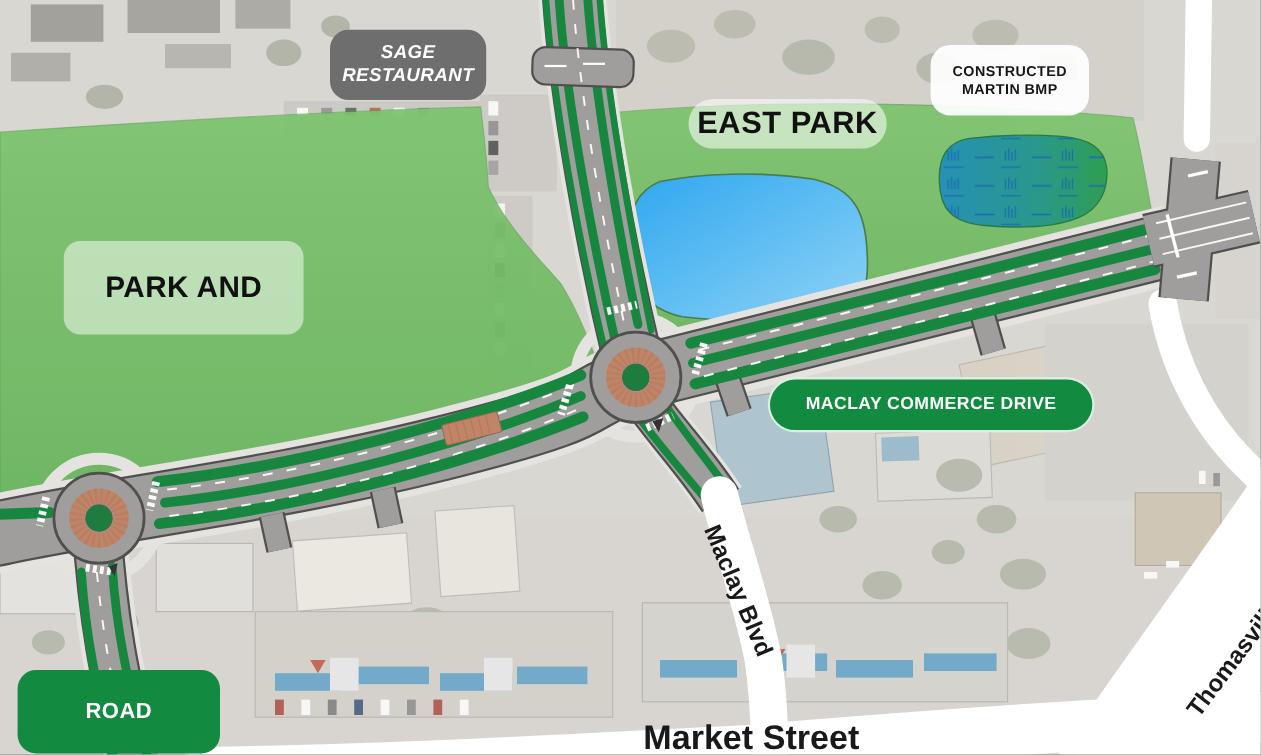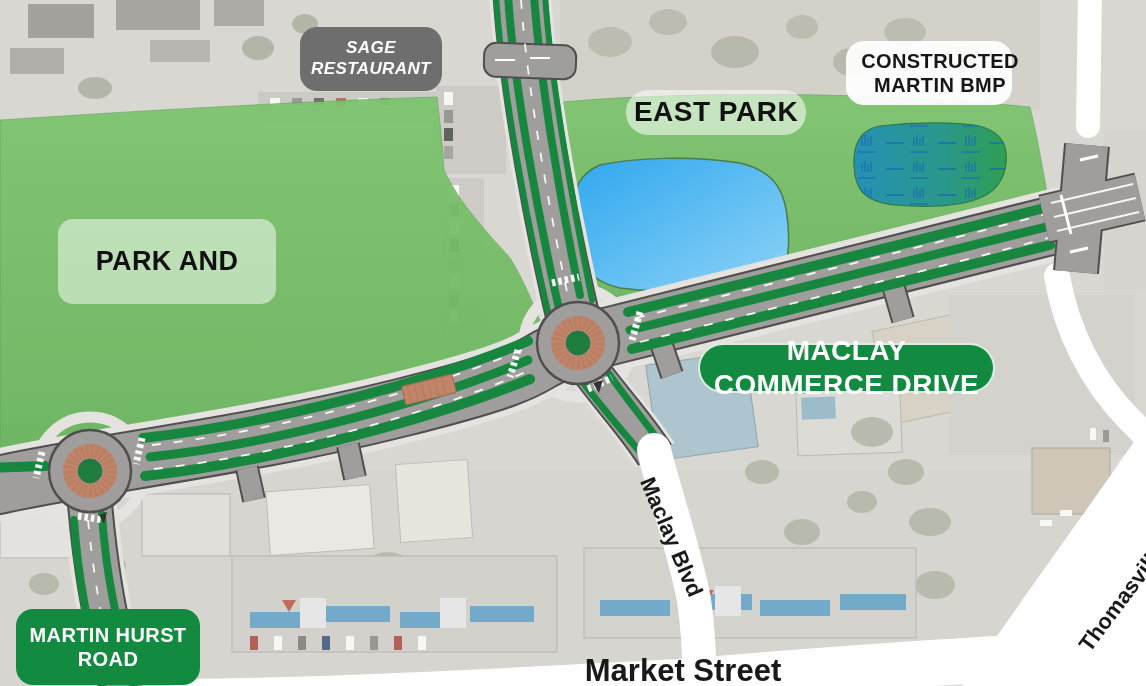--- a/index.html
+++ b/index.html
@@ -2,24 +2,24 @@
 <html style="--park-green: #7cc46d; --park-green-dark: #68b45c; --median-green: #17873f; --sign-green: #128a40; --sign-gray: #6e6e6e; --road-gray: #a09e9c; --road-casing: #4f4f4d; --sidewalk: #e4e3e0; --pond-blue: #2fa7ef; --pond-blue-light: #8ed3f6; --wetland-teal: #2691b5; --wetland-green: #2f9e52; --marsh-symbol: #1a6cae; --brick: #c08468; --existing-road-white: #ffffff;"><head>
 <meta charset="utf-8">
 <style>
   html,body{margin:0;padding:0;background:#888;}
   .map{position:relative;width:1146px;height:686px;overflow:hidden;background:#d9d7d2;font-family:"Liberation Sans",sans-serif;}
   .map svg{position:absolute;left:0;top:0;}
   
   .lbl{position:absolute;display:flex;flex-direction:column;align-items:center;justify-content:center;text-align:center;font-weight:bold;letter-spacing:.4px;line-height:1.22;z-index:5;}
   .lbl .line{display:block;}
   .sage{left:300px;top:27px;width:142px;height:64px;background:var(--sign-gray,#6e6e6e);color:#fff;border-radius:17px;font-size:17px;font-style:italic;}
-  .wetlandlbl{left:846px;top:41px;width:144px;height:64px;background:rgba(255,255,255,.93);color:#161616;border-radius:18px;font-size:20px;padding-left:22px;}
+  .wetlandlbl{left:846px;top:41px;width:144px;height:64px;background:rgba(255,255,255,.93);color:#161616;border-radius:18px;font-size:13px;}
   .eastpark{left:626px;top:90px;width:180px;height:45px;background:rgba(255,255,255,.55);color:#111;border-radius:22px;font-size:28px;letter-spacing:.5px;}
   .parkopen{left:58px;top:219px;width:218px;height:85px;background:rgba(255,255,255,.5);color:#111;border-radius:15px;font-size:27px;}
-  .maclaycommerce{left:698px;top:343px;width:297px;height:50px;background:var(--sign-green,#128a40);color:#fff;border-radius:25px;font-size:28px;border:2px solid rgba(255,255,255,.85);box-sizing:border-box;}
+  .maclaycommerce{left:698px;top:343px;width:297px;height:50px;background:var(--sign-green,#128a40);color:#fff;border-radius:25px;font-size:16px;border:2px solid rgba(255,255,255,.85);box-sizing:border-box;}
   .martinhurst{left:16px;top:609px;width:184px;height:76px;background:var(--sign-green,#128a40);color:#fff;border-radius:17px;font-size:20px;}
   .roadname{position:absolute;font-weight:600;color:#191919;white-space:nowrap;z-index:4;}
   .maclayblvd{left:671px;top:537px;transform:translate(-50%,-50%) rotate(67deg);font-size:22px;}
   .marketstreet{left:683px;top:671px;transform:translate(-50%,-50%);font-size:31px;}
   .thomasville{left:1133px;top:584px;transform:translate(-50%,-50%) rotate(-53deg);font-size:22px;}
   
   .roadCase{stroke:var(--road-casing,#4f4f4d);fill:none;}
   .roadFill{stroke:var(--road-gray,#a09e9c);fill:none;}
   .walk{stroke:var(--sidewalk,#e4e3e0);fill:none;}
   .med{stroke:var(--median-green,#17873f);fill:none;stroke-linecap:round;}
@@ -317,19 +317,18 @@
   <div class="lbl eastpark">
     <span class="line">EAST PARK</span>
   </div>
   <div class="lbl parkopen">
     <span class="line">PARK AND</span>
   </div>
   <div class="lbl maclaycommerce">
     <span class="line">MACLAY COMMERCE DRIVE</span>
   </div>
   <div class="lbl martinhurst">
-    <span class="line">MARTIN HURST</span>
     <span class="line">ROAD</span>
   </div>
   <div class="roadname maclayblvd">Maclay Blvd</div>
   <div class="roadname marketstreet">Market Street</div>
   <div class="roadname thomasville">Thomasville Rd</div>
 </div>
 
 </body></html>

